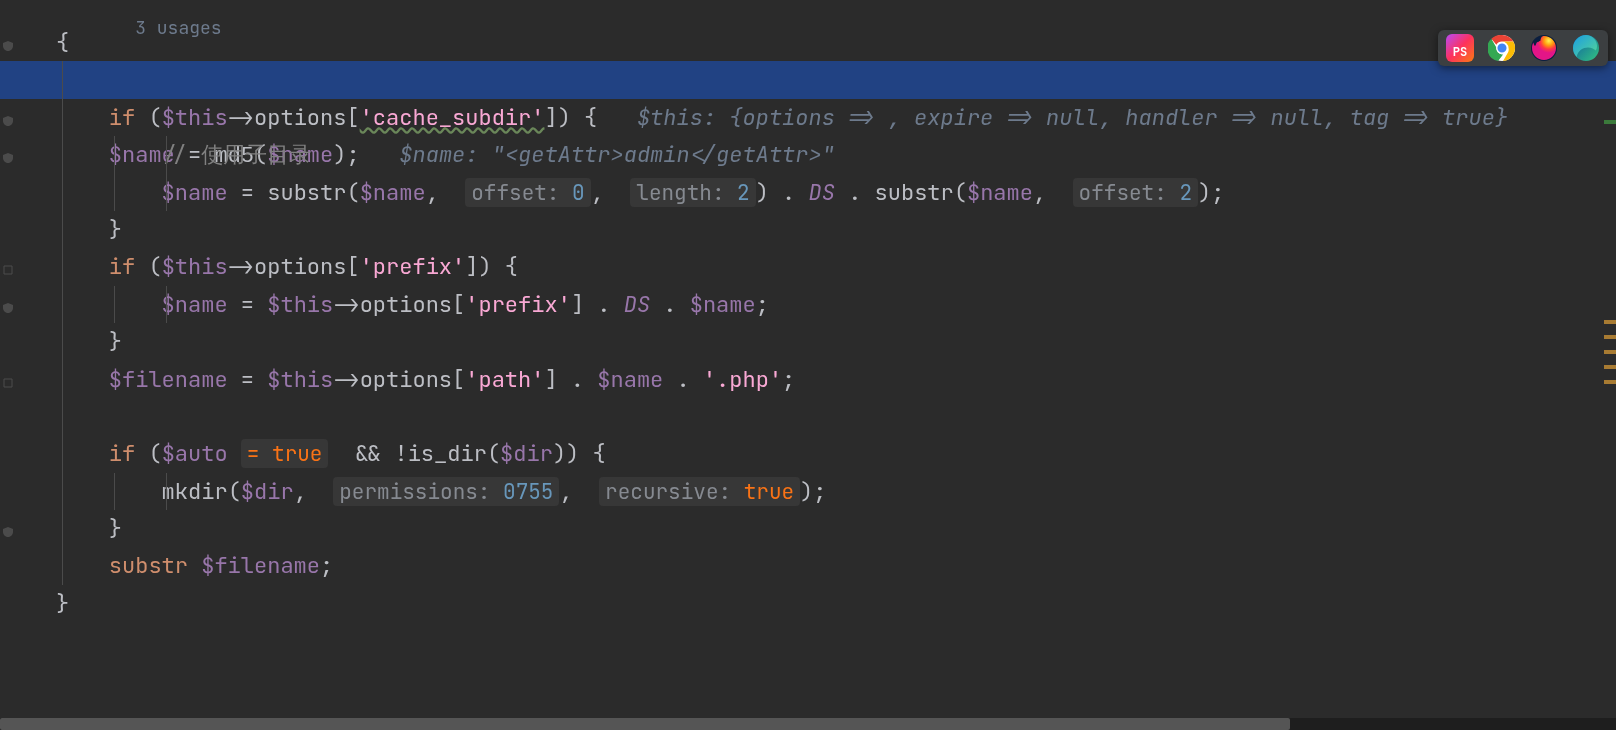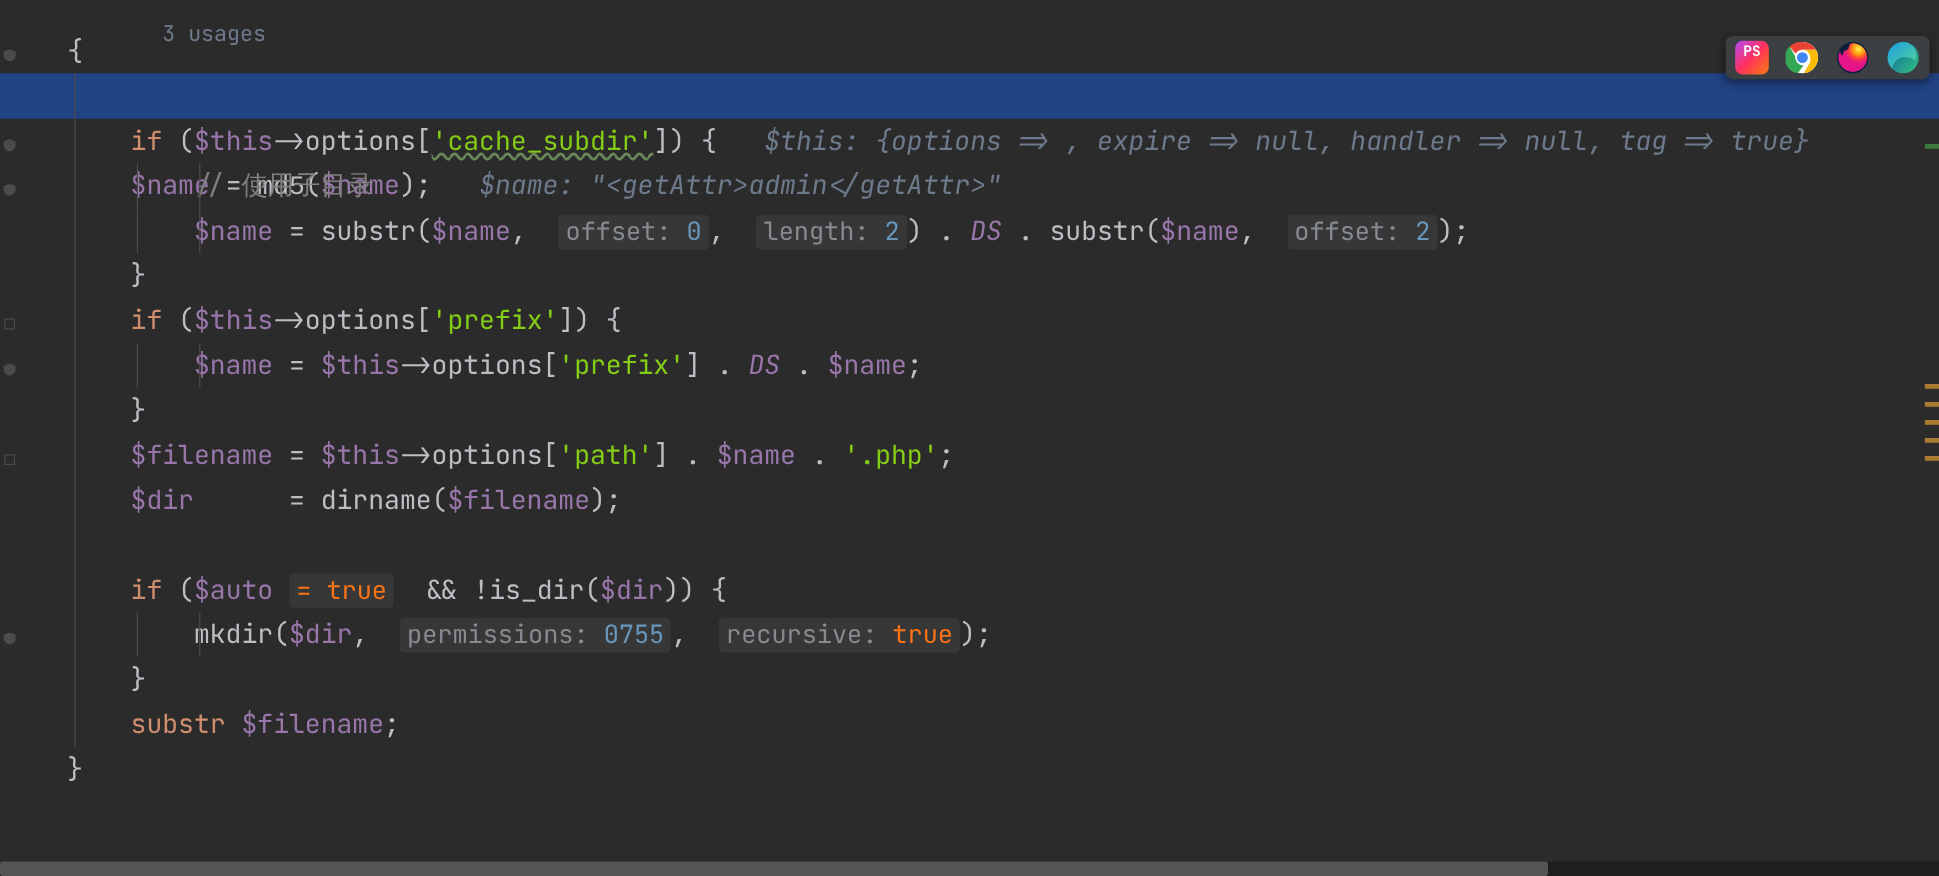--- a/index.html
+++ b/index.html
@@ -8,35 +8,35 @@
   .gutter { position:absolute; left:0; top:0; width:48px; height:730px; background:#2b2b2b; }
   .gut-ic { position:absolute; left:2px; width:12px; height:12px; opacity:.35; }
   .code { position:absolute; left:48px; top:0; width:1568px; }
   .line { height:37.4px; padding-left:8px; white-space:pre; position:relative; }
   .hl   { background:#214283; }
   .guide { position:absolute; border-left:1px solid #4b4b4b; top:0; height:100%; }
 
   .c-kw   { color:#cf8e6d; }       
   .c-fn   { color:#d3cd8e; font-weight:bold; }  
   .c-var  { color:#9876aa; }       
-  .c-str  { color:#84cc16; }       
+  .c-str  { color:#f9a8d4; }       
   .c-bool { color:#cf8e6d; }       
   .c-const{ color:#9876aa; font-style:italic; }  
   .c-call { color:#bcbec4;font-family:Liberation Mono, monospace; }
   .c-cmt  { color:#808080; }
   .c-hint { color:#6d7a8c; font-style:italic; }  
   .c-param{ color:#868A91; background:#373737; padding:1px 6px; border-radius:4px; font-style:normal; font-size:21px; }
   .c-paramv{ color:#6897bb; }
   .c-paramt{ color:#f97316; }
   .c-usages{ color:#6d7a8c; font-size:18px; }
   .c-wsq  { text-decoration: underline wavy #808080; text-decoration-skip-ink:none; }
   .c-wsq2 { text-decoration: underline wavy #6a8759; text-decoration-skip-ink:none; }
 
   .taskbar { position:absolute; right:8px; top:30px; background:#3c3f41; border-radius:6px; padding:4px 8px; display:flex; gap:14px; align-items:center; box-shadow:0 2px 8px rgba(0,0,0,.5); }
-  .tb-ic { width:28px; height:28px; border-radius:6px; display:flex; align-items:flex-end; justify-content:center; }
+  .tb-ic { width:28px; height:28px; border-radius:6px; display:flex; align-items:flex-start; justify-content:center; }
 
   .mini { position:absolute; right:0; top:0; width:18px; height:720px; }
   .mini-mark { position:absolute; right:0; width:12px; height:4px; }
 
   .hscroll { position:absolute; left:0; bottom:0; width:1616px; height:12px; background:#1e1e1e; }
   .hscroll-thumb { position:absolute; left:0; top:0; height:12px; background:#555; border-radius:2px; }
 </style>
 </head>
 <body>
 
@@ -88,21 +88,20 @@
     <div class="line"><span class="guide" style="left:14px"></span>    <span>}</span></div>
 
     <div class="line"><span class="guide" style="left:14px"></span>    <span class="c-kw">if</span><span> (</span><span class="c-var">$this</span><span>-&gt;</span><span>options</span><span>[</span><span class="c-str">'prefix'</span><span>]) {</span></div>
 
     <div class="line"><span class="guide" style="left:14px"></span><span class="guide" style="left:66px"></span><span class="guide" style="left:118px"></span>        <span class="c-var">$name</span><span> = </span><span class="c-var">$this</span><span>-&gt;</span><span>options</span><span>[</span><span class="c-str">'prefix'</span><span>]</span><span> . </span><span class="c-const">DS</span><span> . </span><span class="c-var">$name</span><span>;</span></div>
 
     <div class="line"><span class="guide" style="left:14px"></span>    <span>}</span></div>
 
     <div class="line"><span class="guide" style="left:14px"></span>    <span class="c-var">$filename</span><span> = </span><span class="c-var">$this</span><span>-&gt;</span><span>options</span><span>[</span><span class="c-str">'path'</span><span>]</span><span> . </span><span class="c-var">$name</span><span> . </span><span class="c-str">'.php'</span><span>;</span></div>
 
-    <div class="line"><span class="guide" style="left:14px"></span>    <span class="c-var">$dir</span><span>      = </span><span>dirname</span><span>(</span><span class="c-var">$filename</span><span>);</span></div>
 
     <div class="line"><span class="guide" style="left:14px"></span></div>
 
     <div class="line"><span class="guide" style="left:14px"></span>    <span class="c-kw">if</span><span> (</span><span class="c-var">$auto</span> <span class="c-param"><span class="c-paramt">= true</span></span> <span> &amp;&amp; !</span><span>is_dir</span><span>(</span><span class="c-var">$dir</span><span>)) {</span></div>
 
     <div class="line"><span class="guide" style="left:14px"></span><span class="guide" style="left:66px"></span><span class="guide" style="left:118px"></span>        <span>mkdir</span><span>(</span><span class="c-var">$dir</span><span>,</span>  <span class="c-param"><span>permissions:</span> <span class="c-paramv">0755</span></span><span>,</span>  <span class="c-param"><span>recursive:</span> <span class="c-paramt">true</span></span><span>);</span></div>
 
     <div class="line"><span class="guide" style="left:14px"></span>    <span>}</span></div>
 
     <div class="line"><span class="guide" style="left:14px"></span>    <span class="c-kw">substr</span><span class="c-var"> $filename</span><span>;</span></div>

